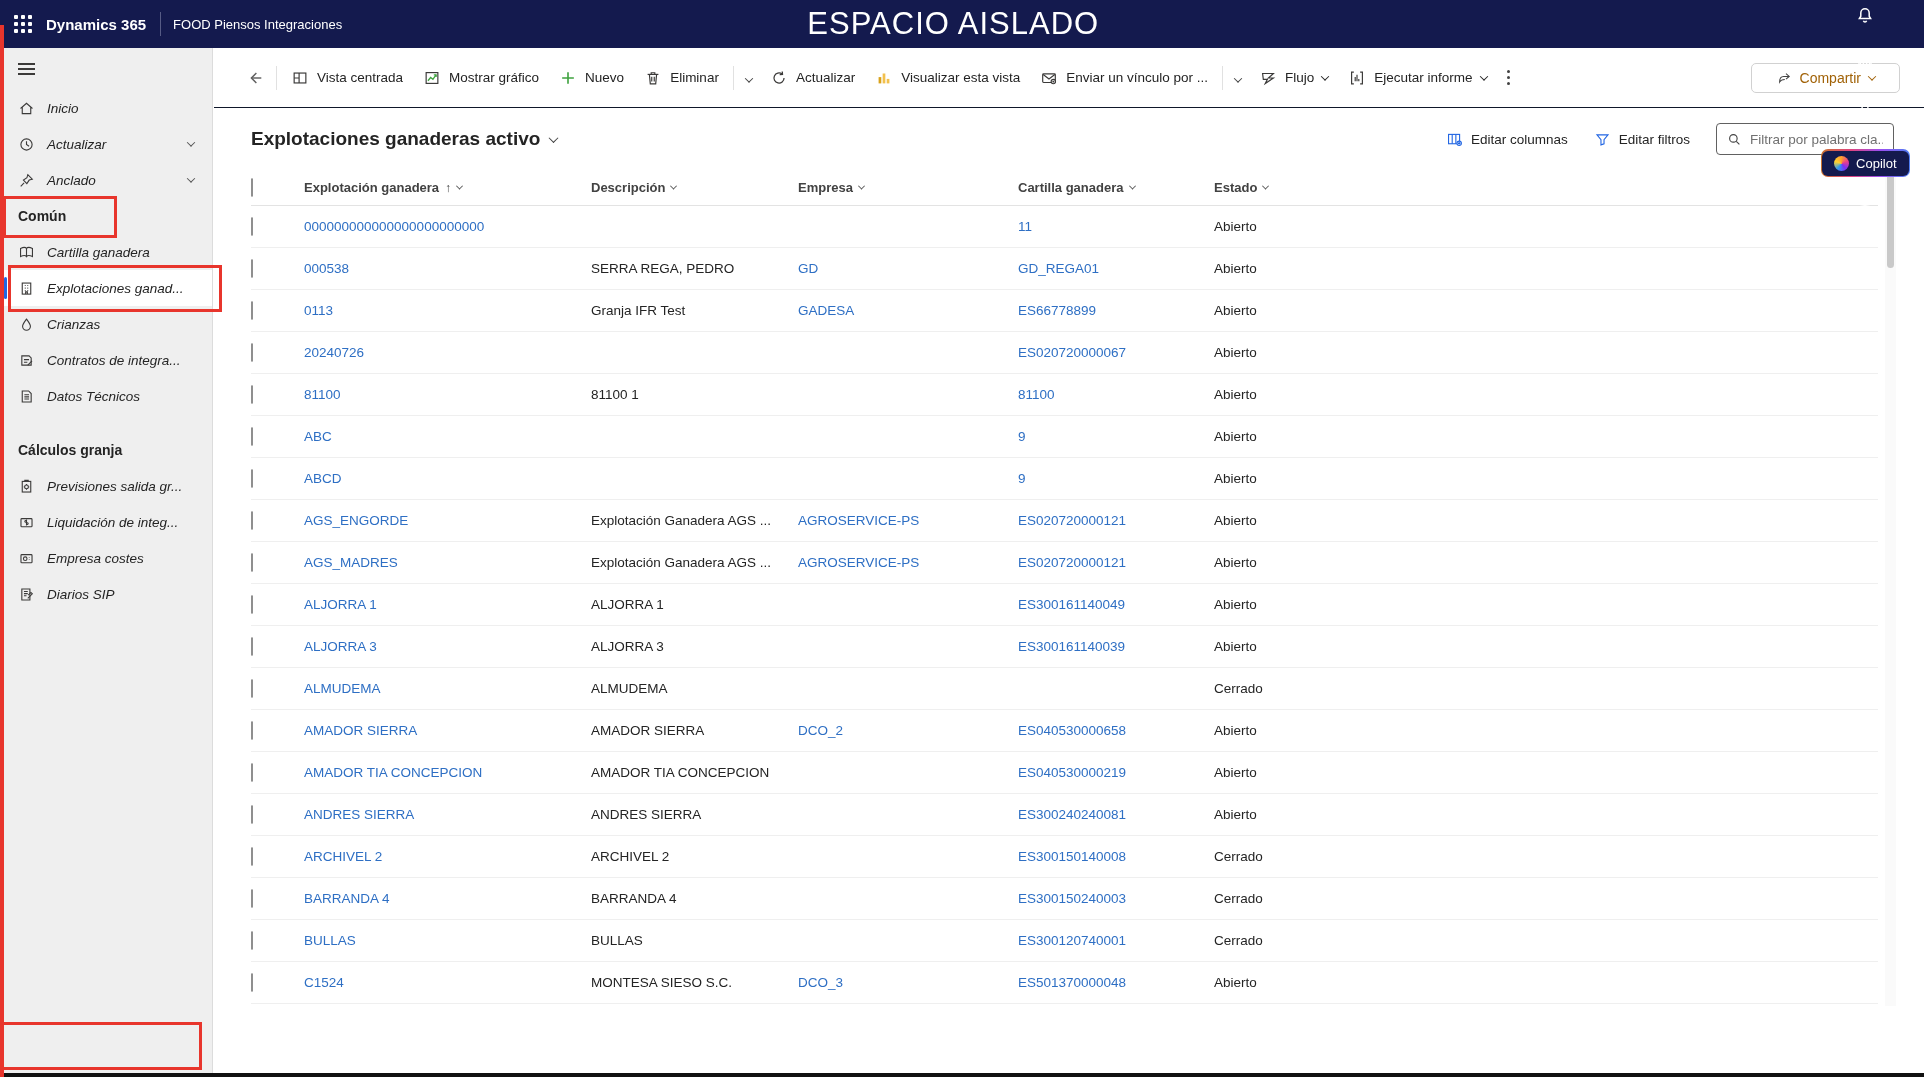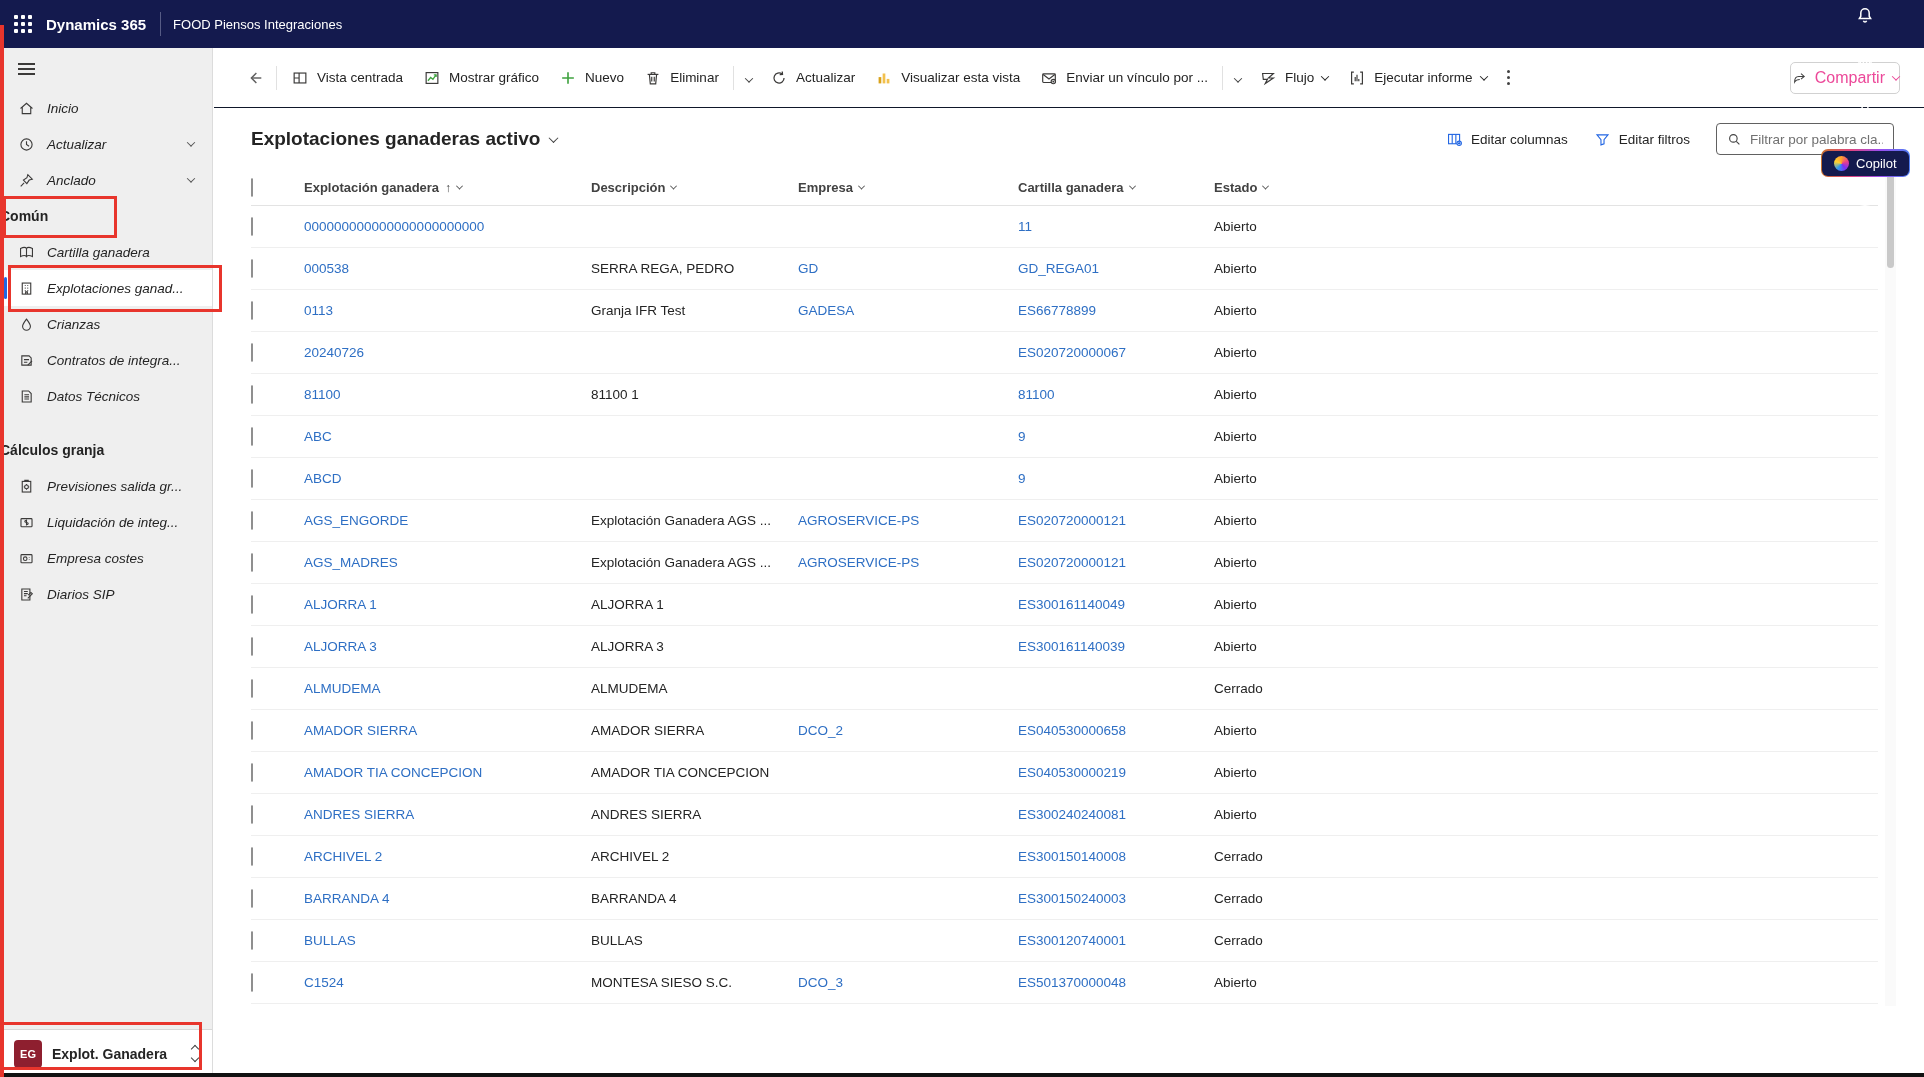--- a/index.html
+++ b/index.html
@@ -35,21 +35,21 @@
     background:#efefef; border-right:1px solid #dcdcdc; display:flex; flex-direction:column; }
   .hamburger { height:42px; display:flex; align-items:center; padding-left:18px; cursor:pointer; }
   .hamburger span { display:block; width:17px; height:1.8px; background:#3b3a39; box-shadow:0 5px 0 #3b3a39, 0 -5px 0 #3b3a39; }
   .nav-item { height:36px; display:flex; align-items:center; padding-left:18px; gap:12px;
     font-size:13.5px; color:#242424; cursor:pointer; position:relative;font-style:italic; }
   .nav-item .nicon { width:17px; height:17px; color:#3b3a39; flex:none; }
   .nav-item .chv { margin-left:auto; margin-right:18px; color:#555; }
   .nav-item.selected { background:#fff; }
   .nav-item.selected::before { content:""; position:absolute; left:4px; top:7px; bottom:7px;
     width:3px; border-radius:2px; background:#2266e3; }
-  .nav-section { height:36px; display:flex; align-items:center; 
+  .nav-section { height:36px; display:flex; align-items:center; padding-left:18px;
     font-size:14px; font-weight:bold; color:#242424; }
   .nav-spacer { height:18px; }
   .nav-footer { margin-top:auto; height:48px; background:#fff; border-top:1px solid #d8d8d8;
     display:flex; align-items:center; gap:10px; padding:0 14px; cursor:pointer; }
   .env-badge { width:28px; height:28px; border-radius:4px; background:#8e1f2f; color:#fff;
     font-size:11px; font-weight:bold; display:flex; align-items:center; justify-content:center; flex:none; }
   .nav-footer-label { font-size:14px; font-weight:bold; color:#242424; white-space:nowrap; }
   .updown { margin-left:auto; display:flex; flex-direction:column; gap:3px; color:#424242; }
   .updown i { width:6px; height:6px; border-right:1.6px solid currentColor; border-bottom:1.6px solid currentColor; display:block; }
   .updown .u { transform:rotate(-135deg); } .updown .d { transform:rotate(45deg); }
@@ -62,21 +62,21 @@
   .cmd { display:flex; align-items:center; gap:8px; padding:7px 10px; border-radius:4px;
     font-size:13.5px; color:#242424; cursor:pointer; white-space:nowrap; }
   .cmd .cicon { width:18px; height:18px; color:#3b3a39; flex:none; }
   .cmd-div { width:1px; height:24px; background:#e1e1e1; margin:0 4px; }
   .chv { display:inline-block; width:6px; height:6px; border-right:1.4px solid currentColor;
     border-bottom:1.4px solid currentColor; transform:rotate(45deg) translate(-1px,-1px); }
   .chv-btn { padding:7px 8px; color:#424242; cursor:pointer; }
   .dots3 { display:flex; flex-direction:column; gap:3px; padding:7px 10px; cursor:pointer; }
   .dots3 i { width:3px; height:3px; border-radius:50%; background:#424242; }
   .share-btn { margin-left:auto; display:flex; align-items:center; gap:8px; border:1px solid #d1d1d1;
-    border-radius:5px; padding:6px 0; font-size:16px; color:#ec4899; cursor:pointer; white-space:nowrap; }
+    border-radius:5px; padding:6px 24px; font-size:14px; color:#a16207; cursor:pointer; white-space:nowrap; }
 
   .viewrow { height:62px; display:flex; align-items:center; padding:0 30px 0 37px; }
   .view-title { display:flex; align-items:center; gap:10px; font-size:19px; font-weight:bold;
     color:#242424; cursor:pointer; }
   .view-title .chv { width:7px; height:7px; color:#424242; }
   .view-actions { margin-left:auto; display:flex; align-items:center; gap:26px; }
   .view-act { display:flex; align-items:center; gap:8px; font-size:13.5px; color:#242424; cursor:pointer; white-space:nowrap; }
   .view-act .vicon { width:17px; height:17px; color:#2266e3; flex:none; }
   .filter-box { display:flex; align-items:center; gap:8px; border:1px solid #616161; border-radius:4px;
     height:32px; width:178px; padding:0 10px; color:#616161; cursor:text; }
@@ -117,20 +117,21 @@
         <i></i>
         <i></i>
         <i></i>
         <i></i>
         <i></i>
       </div>
     </div>
   <div class="app-name">Dynamics 365</div>
   <div class="tb-divider"></div>
   <div class="env-name">FOOD Piensos Integraciones</div>
+  <div class="bar-title">ESPACIO AISLADO</div>
   <div class="tb-right">
     <svg class="tb-icon" viewBox="0 0 20 20" fill="none" stroke="currentColor" stroke-width="1.5">
         <circle cx="8.5" cy="8.5" r="5"></circle>
         <path d="M12.4 12.4 L16.5 16.5"></path>
       </svg>
     <svg class="tb-icon" viewBox="0 0 20 20" fill="none" stroke="currentColor" stroke-width="1.5">
         <path d="M10 3.2 a4.6 4.6 0 0 1 2.3 8.6 V14 H7.7 V11.8 A4.6 4.6 0 0 1 10 3.2 Z"></path>
         <path d="M8 16.5 H12"></path>
       </svg>
     <svg class="tb-icon" viewBox="0 0 20 20" fill="none" stroke="currentColor" stroke-width="1.5">
@@ -259,28 +260,20 @@
   </div>
   <div class="nav-item">
     <svg class="nicon" viewBox="0 0 20 20" fill="none" stroke="currentColor" stroke-width="1.3">
         <path d="M4.5 3.5 H14 V16.5 H4.5 Z"></path>
         <path d="M7 6.5 H11.5 M7 9 H11.5 M7 11.5 H10"></path>
         <path d="M11.5 14.5 L16.8 9.2 L15.2 7.6 L12 10.8"></path>
       </svg>
     <span>Diarios SIP</span>
   </div>
 
-  <div class="nav-footer">
-    <div class="env-badge">EG</div>
-    <div class="nav-footer-label">Explot. Ganadera</div>
-    <div class="updown">
-        <i class="u"></i>
-        <i class="d"></i>
-      </div>
-  </div>
 </div>
 
 <div class="main">
 
   <div class="cmdbar">
     <div class="chv-btn">
       <svg width="18" height="18" viewBox="0 0 20 20" fill="none" stroke="#5f5f5f" stroke-width="1.6">
           <path d="M11.5 4.5 L6 10 L11.5 15.5"></path>
           <path d="M6 10 H17"></path>
         </svg>

